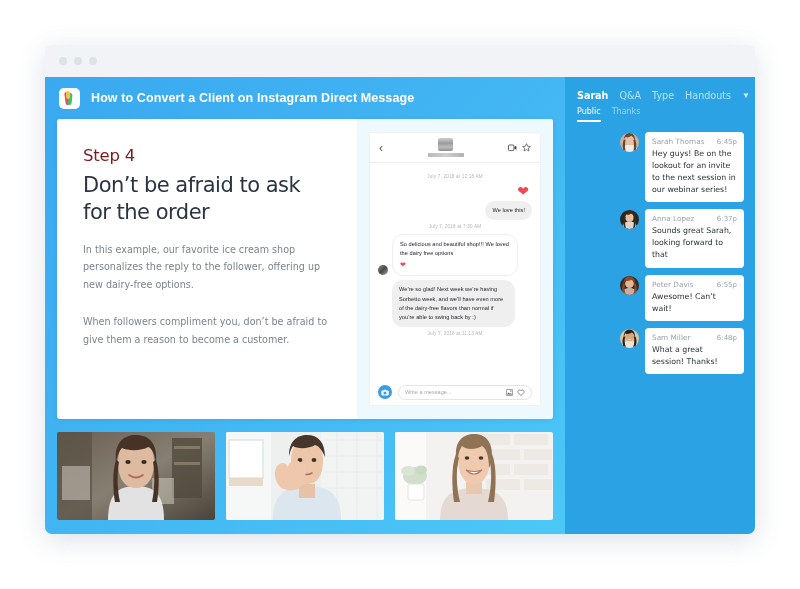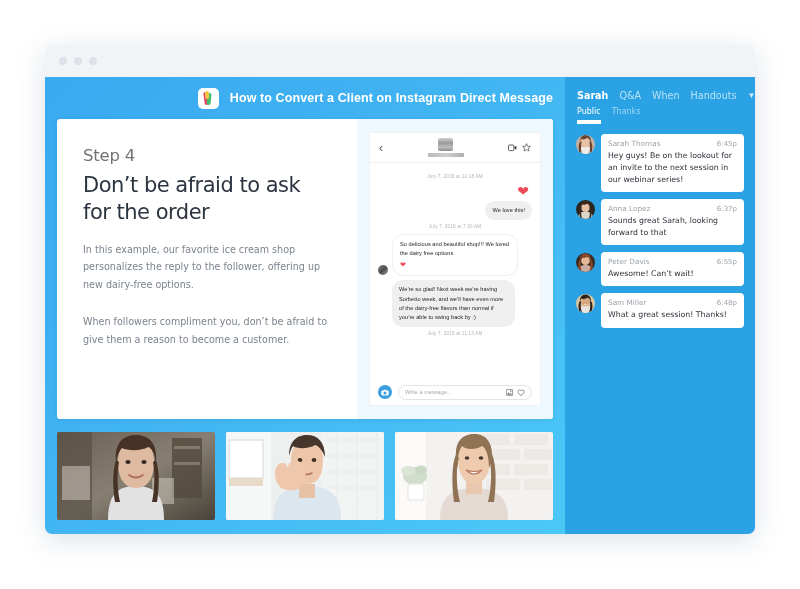--- a/index.html
+++ b/index.html
@@ -53,21 +53,20 @@
     background: linear-gradient(135deg, #3aa9f0 0%, #41b4f2 45%, #4cc8f7 100%);
     padding: 0 12px;
   }
 
   .stage-header {
     height: 42px;
     display: flex;
     align-items: center;
     gap: 11px;
     padding-left: 2px;
-    justify-content: flex-end;
   }
   .app-logo {
     width: 21px; height: 21px;
     border-radius: 5px;
     background: #ffffff;
     position: relative;
     flex: 0 0 auto;
     overflow: hidden;
   }
   .app-logo .l1, .app-logo .l2, .app-logo .l3 {
@@ -93,21 +92,21 @@
     display: flex;
     overflow: hidden;
     box-shadow: 0 1px 5px rgba(20,60,100,0.10);
   }
   .slide-left {
     width: 300px;
     padding: 27px 26px 0 26px;
     flex: 0 0 auto;
   }
   .step-label {
-    color: #737373;
+    color: #7f1d1d;
     font-size: 16.5px;
     font-weight: normal;
     letter-spacing: -0.2px;
     font-family: "DejaVu Sans", sans-serif;
   }
   .slide-heading {
     color: #2b3440;
     font-size: 21px;
     line-height: 1.28;
     font-weight: normal;
@@ -277,30 +276,31 @@
     padding: 6px 12px 0 12px;
   }
   .subtab {
     font-size: 8px;
     color: #9fd6f3;
     padding-bottom: 4px;
     font-family: "DejaVu Sans", sans-serif;
   }
   .subtab.active {
     color: #ffffff;
-    border-bottom: 4px solid #ffffff;
+    border-bottom: 2px solid #ffffff;
   }
 
   .chat-messages {
     flex: 1 1 auto;
     padding: 10px 11px 0 11px;
     display: flex;
     flex-direction: column;
     gap: 7px;
     overflow: hidden;
+    margin-left: 44px;
   }
   .msg { display: flex; gap: 6px; align-items: flex-start; }
   .avatar {
     width: 19px; height: 19px;
     border-radius: 50%;
     flex: 0 0 auto;
     overflow: hidden;
     margin-top: 1px;
   }
   .avatar svg { display: block; width: 100%; height: 100%; }
@@ -527,21 +527,21 @@
         </div>
 
       </div>
     </div>
 
     <div class="chat">
 
       <div class="chat-tabs">
         <span class="chat-tab active">Sarah</span>
         <span class="chat-tab">Q&amp;A</span>
-        <span class="chat-tab">When</span>
+        <span class="chat-tab">Type</span>
         <span class="chat-tab">Handouts</span>
         <span class="chat-chevron">▼</span>
       </div>
 
       <div class="chat-subtabs">
         <span class="subtab active">Public</span>
         <span class="subtab">Thanks</span>
       </div>
 
       <div class="chat-messages">

